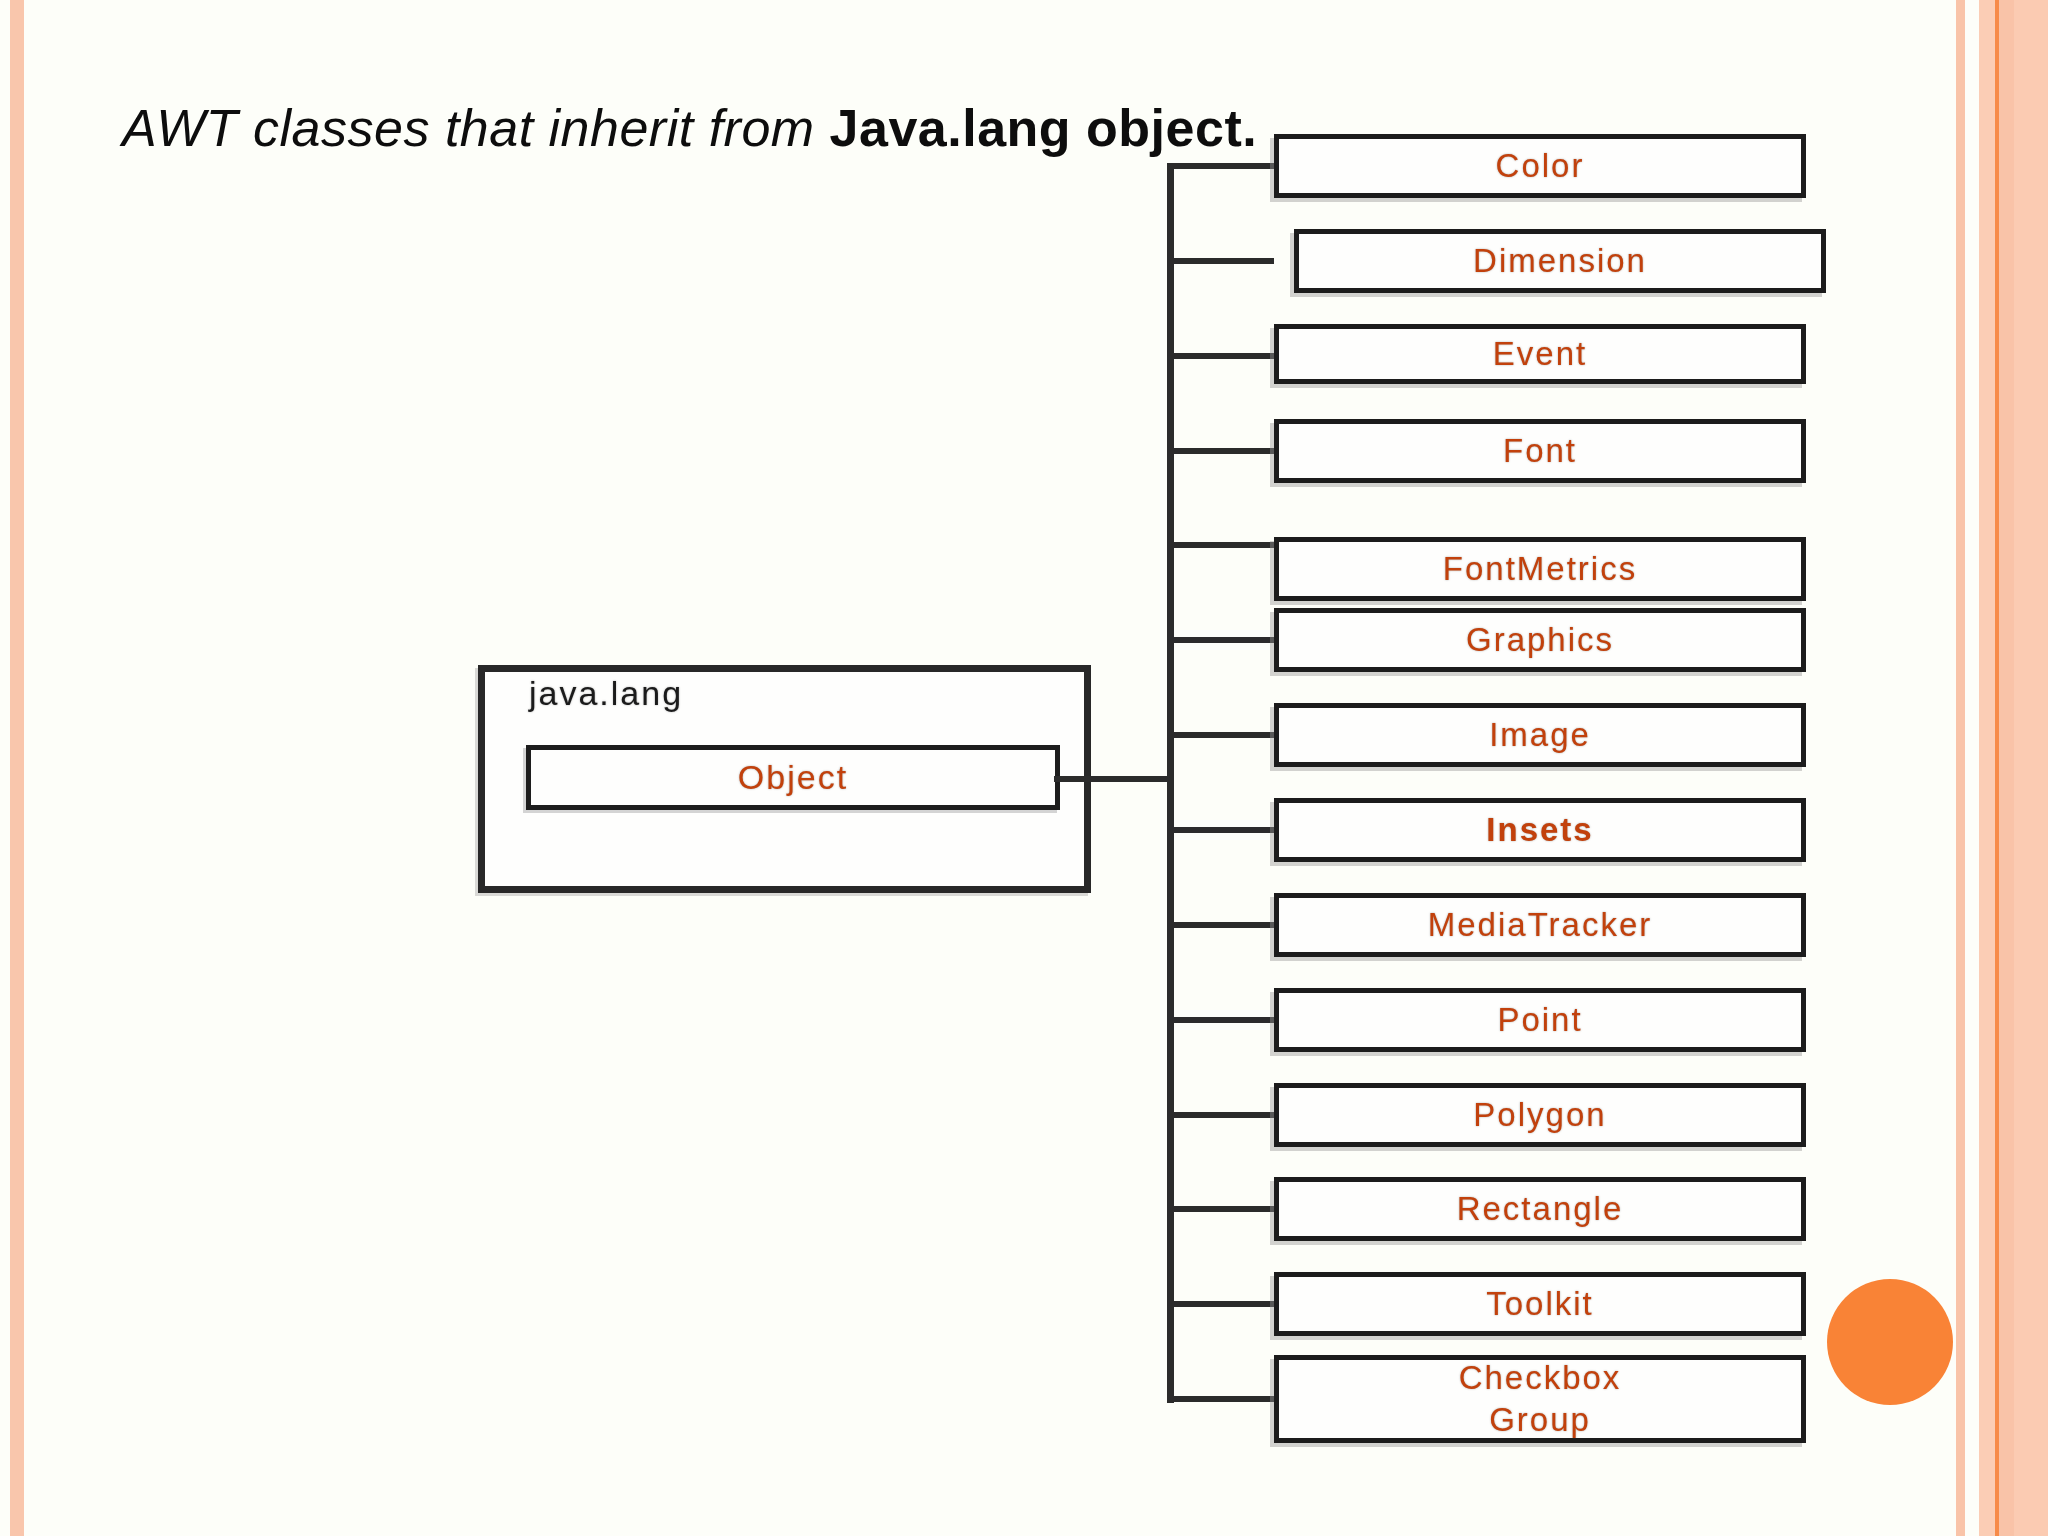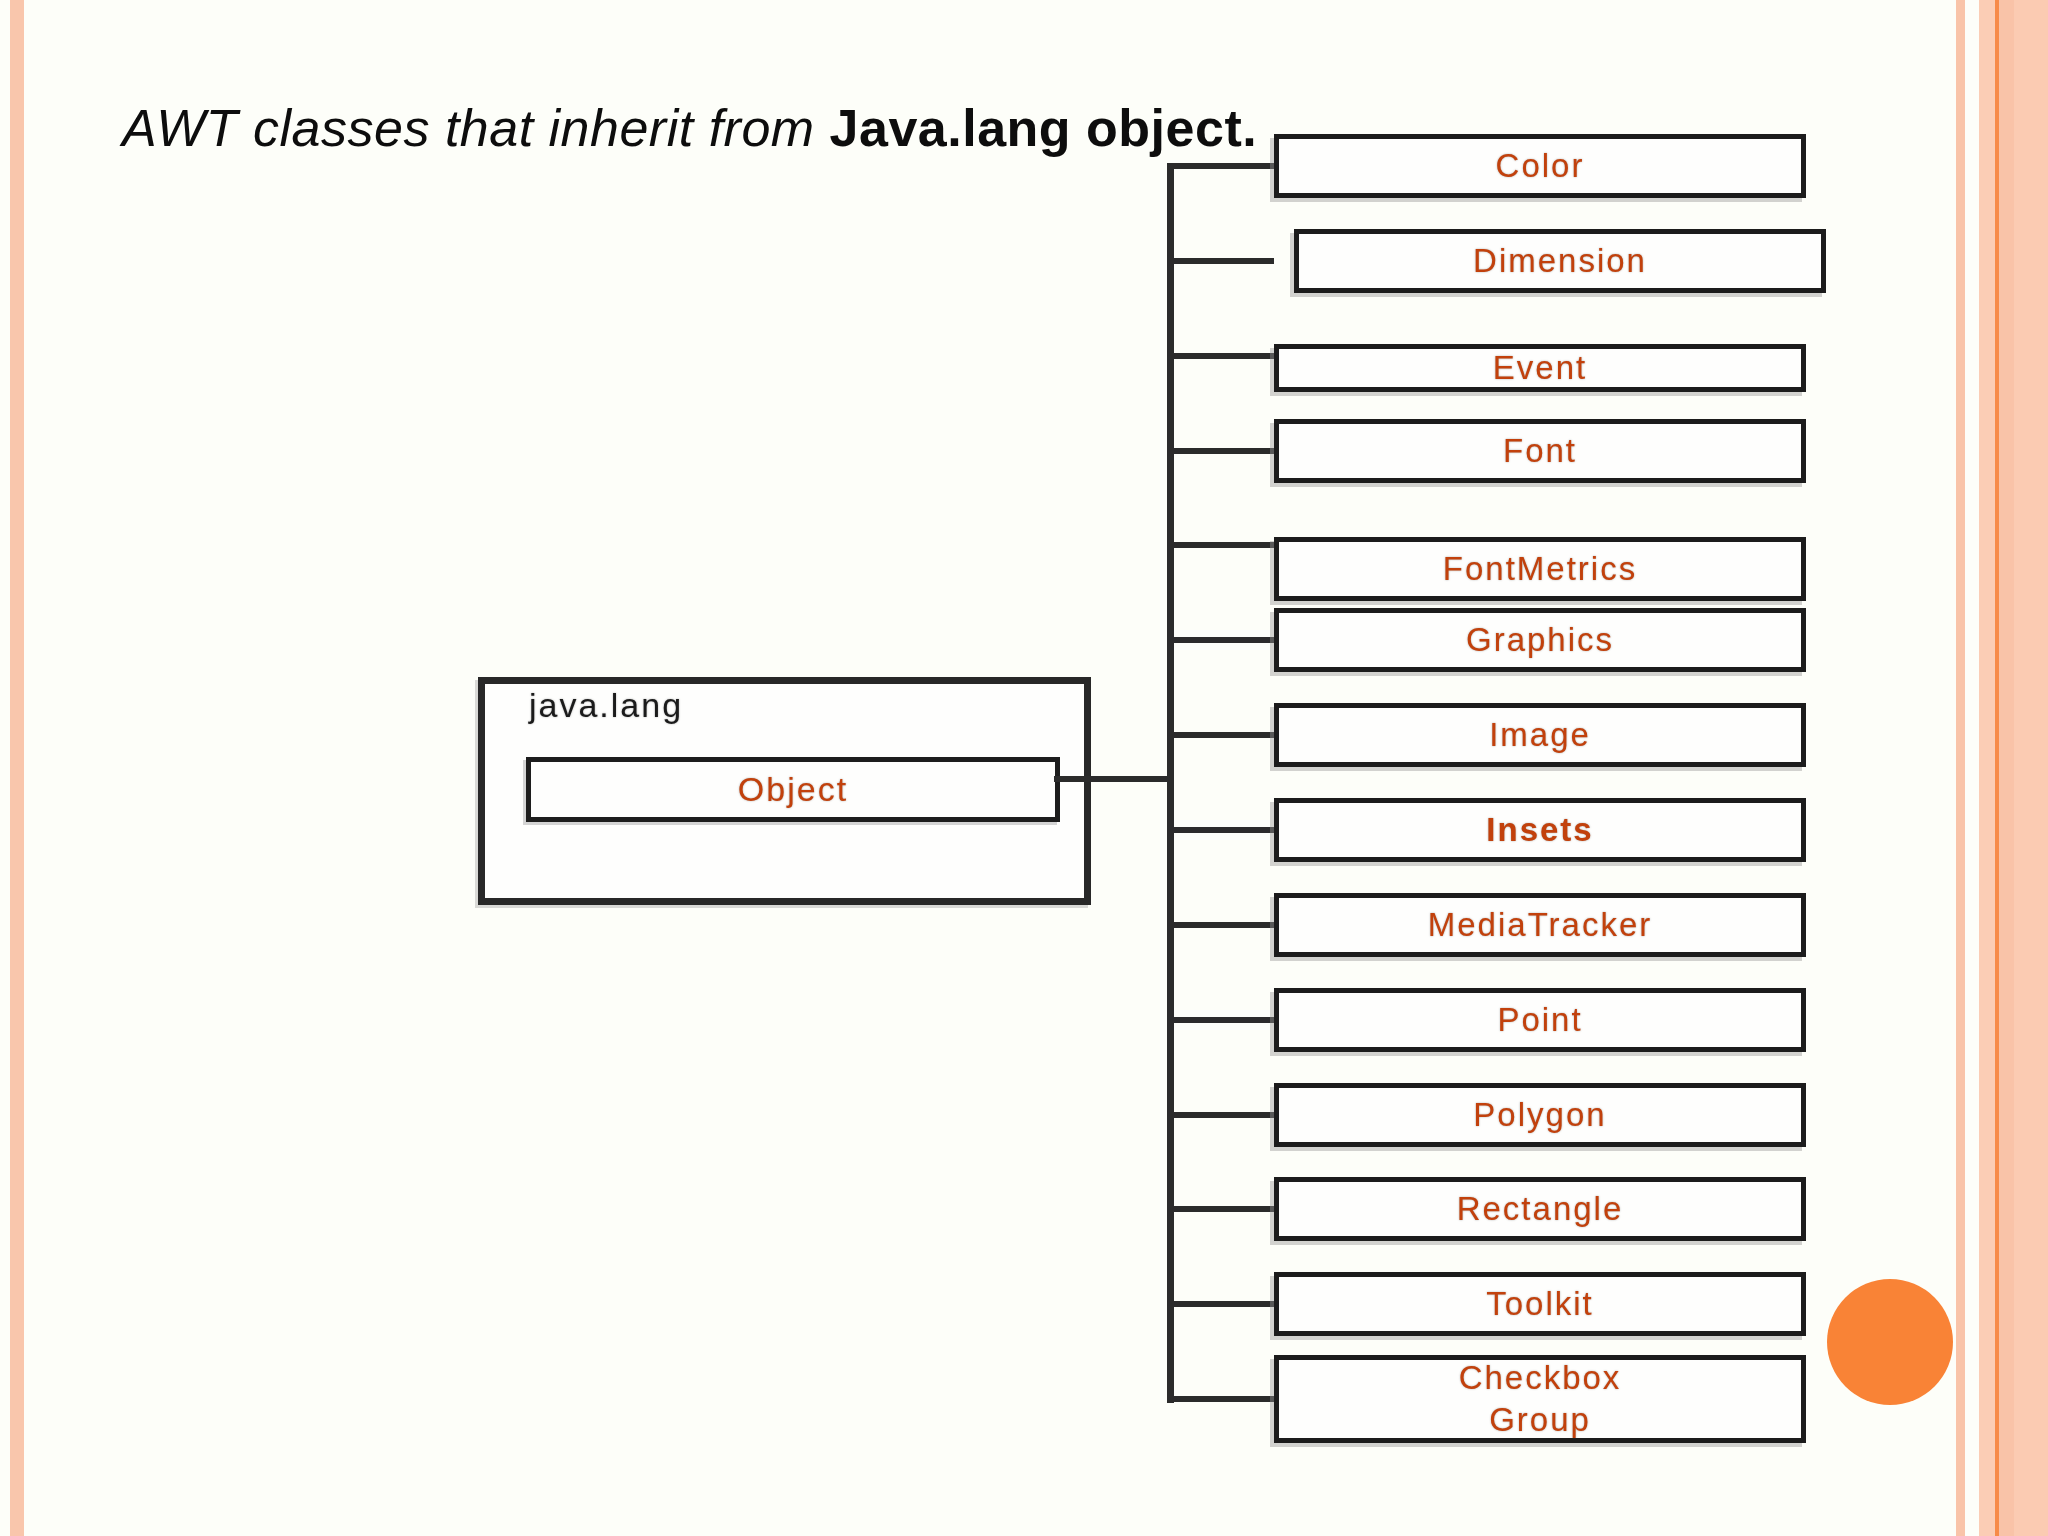--- a/index.html
+++ b/index.html
@@ -26,21 +26,20 @@
     white-space:nowrap;letter-spacing:.5px;
   }
   #title em{font-style:italic;font-weight:normal;}
   #title strong{font-style:normal;font-weight:bold;}
   
   .line{position:absolute;background:#2b2b2b;}
   .pkg-box{
     position:absolute;left:478px;top:665px;width:613px;height:228px;
     border:7px solid #282828;background:#FEFEFD;
     box-shadow:-3px 3px 0 rgba(150,150,150,.35);
-    margin-top:12px;
   }
   .pkg-label{
     position:absolute;left:44px;top:2px;
     font-size:34px;color:#1b1b1b;letter-spacing:2px;
     text-shadow:0 0 2px rgba(70,70,70,.45);
   }
   .obj-box{
     position:absolute;left:41px;top:73px;width:534px;height:65px;
     border:5px solid #1d1d1d;background:#FEFEFD;
     display:flex;align-items:center;justify-content:center;
@@ -93,21 +92,21 @@
   <div class="class-box" style="top: 134px; height: 64px;">
     <span class="class-label">Color</span>
   </div>
 
   <div class="line stub" style="left: 1170px; width: 104px; height: 6px; top: 258px; background: rgb(43, 43, 43);"></div>
   <div class="class-box" style="top: 229px; height: 64px; margin-left: 20px;">
     <span class="class-label">Dimension</span>
   </div>
 
   <div class="line stub" style="left: 1170px; width: 104px; height: 6px; top: 353px; background: rgb(43, 43, 43);"></div>
-  <div class="class-box" style="top: 344px; height: 48px;">
+  <div class="class-box" style="top: 324px; height: 60px;">
     <span class="class-label">Event</span>
   </div>
 
   <div class="line stub" style="left: 1170px; width: 104px; height: 6px; top: 448px; background: rgb(43, 43, 43);"></div>
   <div class="class-box" style="top: 419px; height: 64px;">
     <span class="class-label">Font</span>
   </div>
 
   <div class="line stub" style="left: 1170px; width: 104px; height: 6px; top: 542px; background: rgb(43, 43, 43);"></div>
   <div class="class-box" style="top: 537px; height: 64px;">

